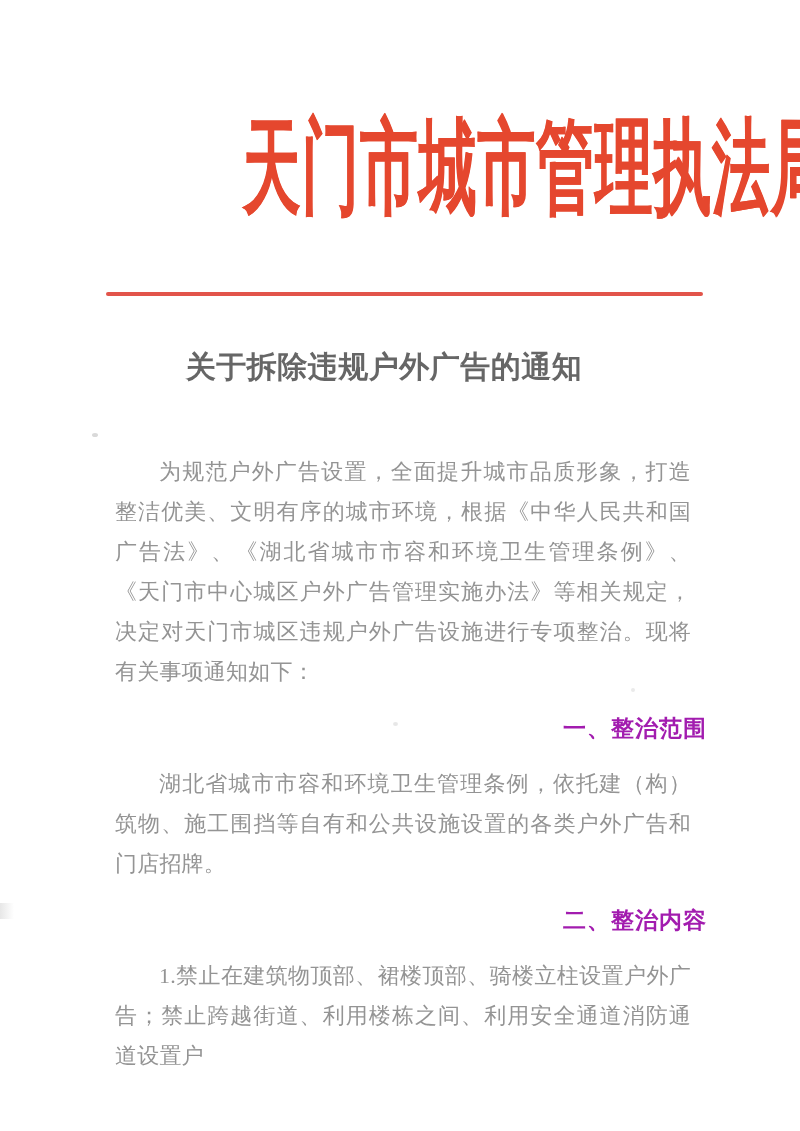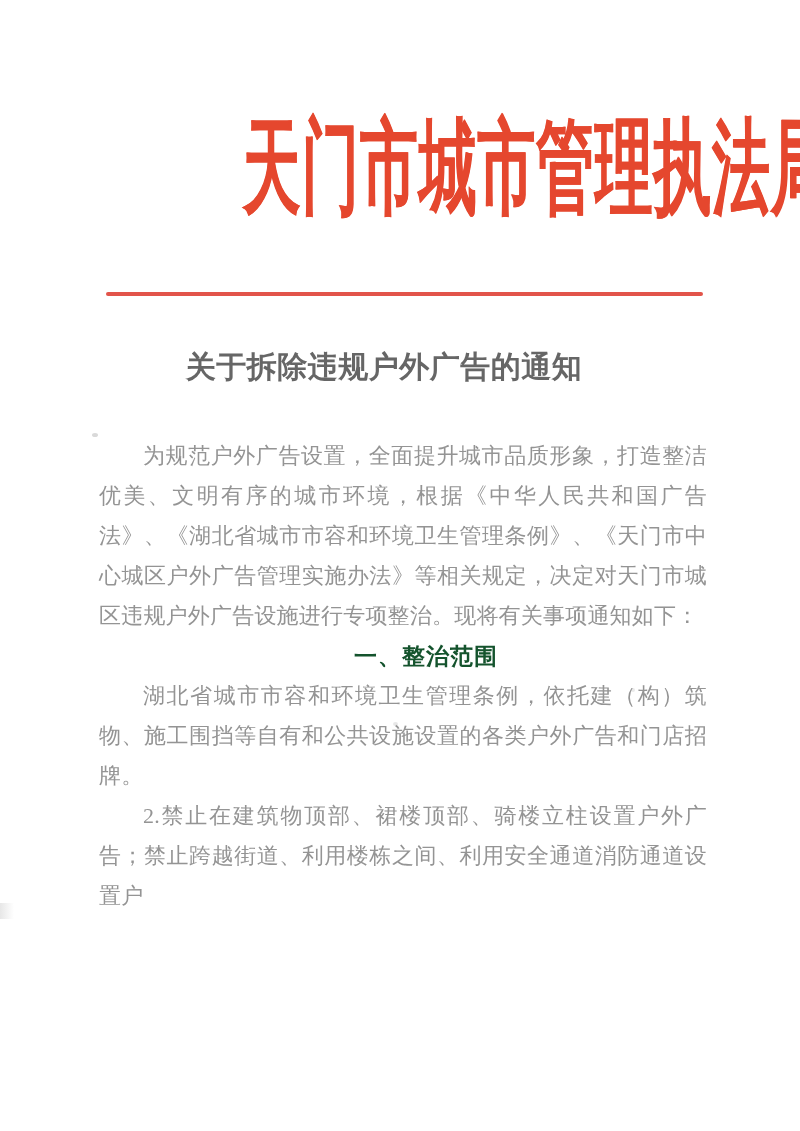--- a/index.html
+++ b/index.html
@@ -69,35 +69,35 @@
     position: absolute;
     left: 99px;
     top: 436px;
     width: 608px;
     color: #949494;
     font-size: 22px;
     line-height: 40px;
     letter-spacing: 0.2px;
   }
   .body-text p.para {
-    margin: 0;
+    margin: 16px;
     text-indent: 2em;
     text-align: justify;
     font-family: "Liberation Serif", serif;
   }
   .body-text h2.heading {
     margin: 0;
     text-indent: 2em;
     font-family: "Liberation Sans", sans-serif;
     font-weight: 600;
     font-size: 23px;
     line-height: 40px;
     letter-spacing: 1px;
-    color: #14532d;
-    text-align: center;
+    color: #a21caf;
+    text-align: right;
   }
 
   
   .speck {
     position: absolute;
     background: #b9b9b9;
     border-radius: 50%;
     opacity: 0.55;
   }
   .speck-1 { left: 92px;  top: 433px; width: 6px; height: 4px; }
@@ -120,21 +120,22 @@
   </div>
 
   <div class="red-rule"></div>
 
   <h1 class="doc-title">关于拆除违规户外广告的通知</h1>
 
   <div class="body-text" id="body-blocks">
       <p class="para">为规范户外广告设置，全面提升城市品质形象，打造整洁优美、文明有序的城市环境，根据《中华人民共和国广告法》、《湖北省城市市容和环境卫生管理条例》、《天门市中心城区户外广告管理实施办法》等相关规定，决定对天门市城区违规户外广告设施进行专项整治。现将有关事项通知如下：</p>
       <h2 class="heading">一、整治范围</h2>
       <p class="para">湖北省城市市容和环境卫生管理条例，依托建（构）筑物、施工围挡等自有和公共设施设置的各类户外广告和门店招牌。</p>
-      <p class="para">2.禁止在建筑物顶部、裙楼顶部、骑楼立柱设置户外广告；禁止跨越街道、利用楼栋之间、利用安全通道消防通道设置户</p>
+      <h2 class="heading">二、整治内容</h2>
+      <p class="para">1.禁止在建筑物顶部、裙楼顶部、骑楼立柱设置户外广告；禁止跨越街道、利用楼栋之间、利用安全通道消防通道设置户</p>
     </div>
 
   <span class="speck speck-1"></span>
   <span class="speck speck-2"></span>
   <span class="speck speck-3"></span>
   <span class="smudge-left"></span>
 
 </div>
 
 </body></html>

